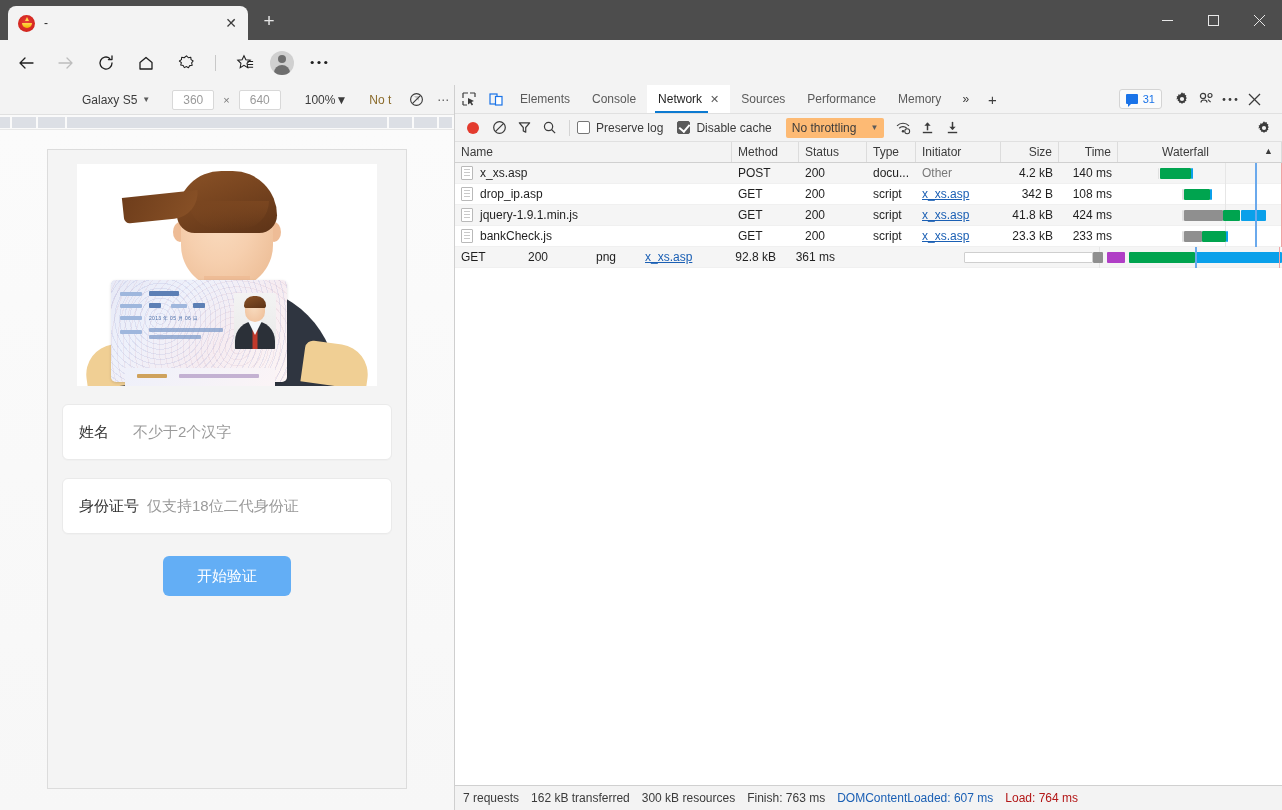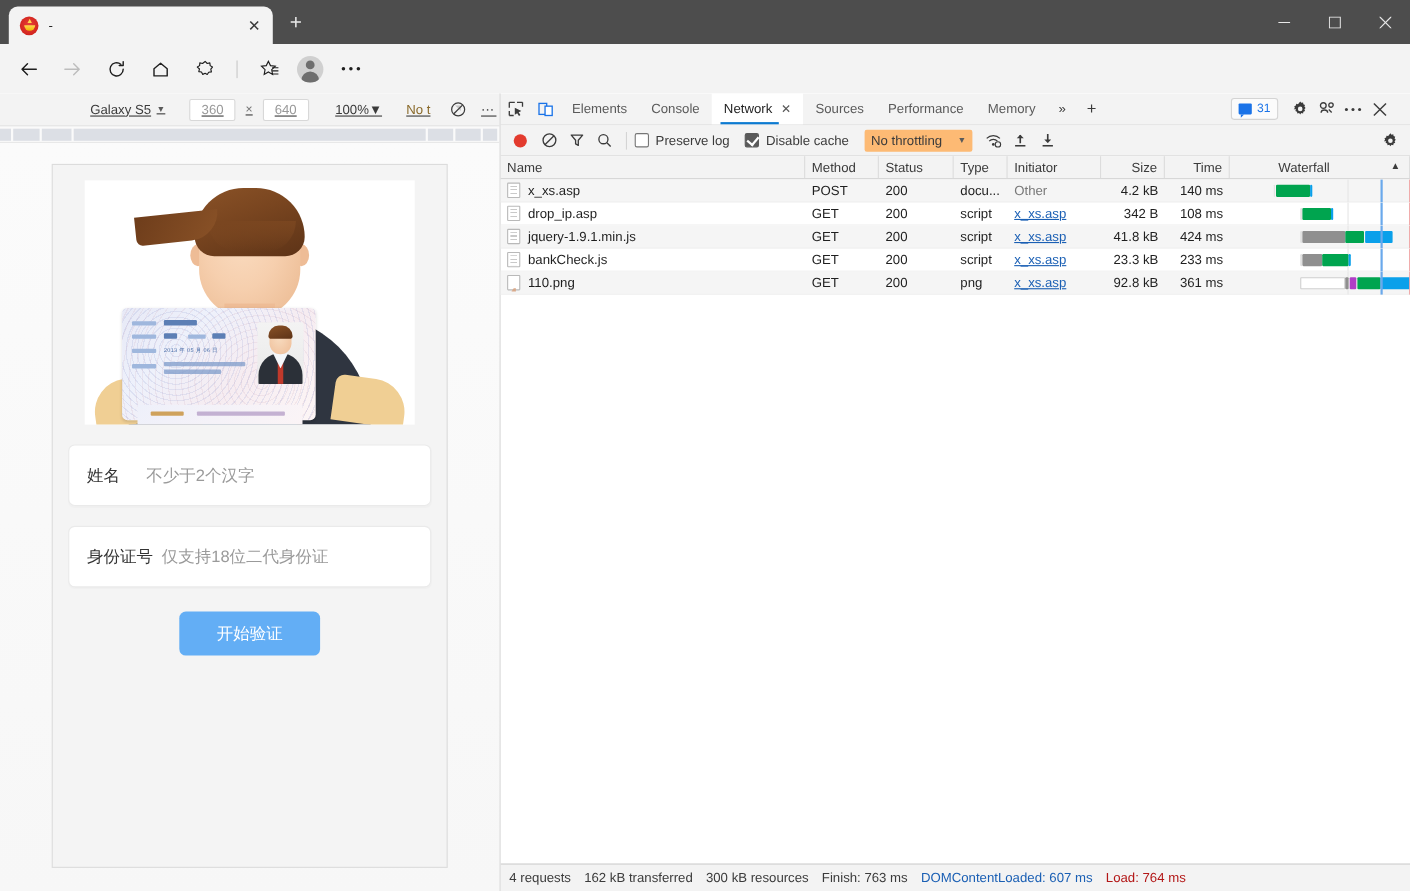--- a/index.html
+++ b/index.html
@@ -132,21 +132,20 @@
   
   .devicepane {
     width: 455px; flex: 0 0 455px; position: relative;
     background: #fafafa; border-right: 1px solid #cfcfcf;
     display: flex; flex-direction: column;
   }
   .devicebar {
     height: 30px; background: #f3f3f3; border-bottom: 1px solid #e0e0e0;
     display: flex; align-items: center; font-size: 12px; color: #3b3b3b;
     padding-left: 82px;
-    text-decoration: underline;
   }
   .dsel { display: flex; align-items: center; }
   .dsel .caret { font-size: 8px; margin-left: 5px; color: #5a5a5a; }
   .dimbox {
     width: 42px; height: 20px; border: 1px solid #d8d8d8; border-radius: 2px;
     background: #fff; text-align: center; font-size: 12px; color: #9a9a9a;
     line-height: 18px; margin: 0 0 0 0;
   }
   .xmark { margin: 0 9px; color: #777; font-size: 11px; }
   .zoomsel { display: flex; align-items: center; margin-left: 24px; }
@@ -882,24 +881,20 @@
               <span class="bar queue" style="left:21%;width:1.4%"></span>
               <span class="bar stall" style="left:22.5%;width:14%"></span>
               <span class="bar wait" style="left:36.5%;width:19%"></span>
               <span class="bar dl" style="left:55.5%;width:1.6%"></span>
               <span class="wf-blue" style="left:78.5%"></span>
               <span class="wf-red" style="left:99.3%"></span>
             </div>
           </div>
 
           <div class="gridrow odd">
-            <div class="c-name">
-                <span class="fileicon img"></span>
-                <span>110.png</span>
-              </div>
             <div class="c-method">GET</div>
             <div class="c-status">200</div>
             <div class="c-type">png</div>
             <div class="c-init">
                 <span class="initlink">x_xs.asp</span>
               </div>
             <div class="c-size">92.8 kB</div>
             <div class="c-time">361 ms</div>
             <div class="c-wf wfcell">
               <span class="wf-div" style="left:54.5%"></span>
@@ -911,21 +906,21 @@
               <span class="wf-blue" style="left:78.5%"></span>
               <span class="wf-red" style="left:99.3%"></span>
             </div>
           </div>
 
           <div class="vscroll"></div>
         </div>
       </div>
 
       <div class="statusbar">
-        <span>4 requests</span>
+        <span>7 requests</span>
         <span>162 kB transferred</span>
         <span>300 kB resources</span>
         <span>Finish: 763 ms</span>
         <span class="sb-dcl">DOMContentLoaded: 607 ms</span>
         <span class="sb-load">Load: 764 ms</span>
       </div>
     </div>
   </div>
 </div>
 

